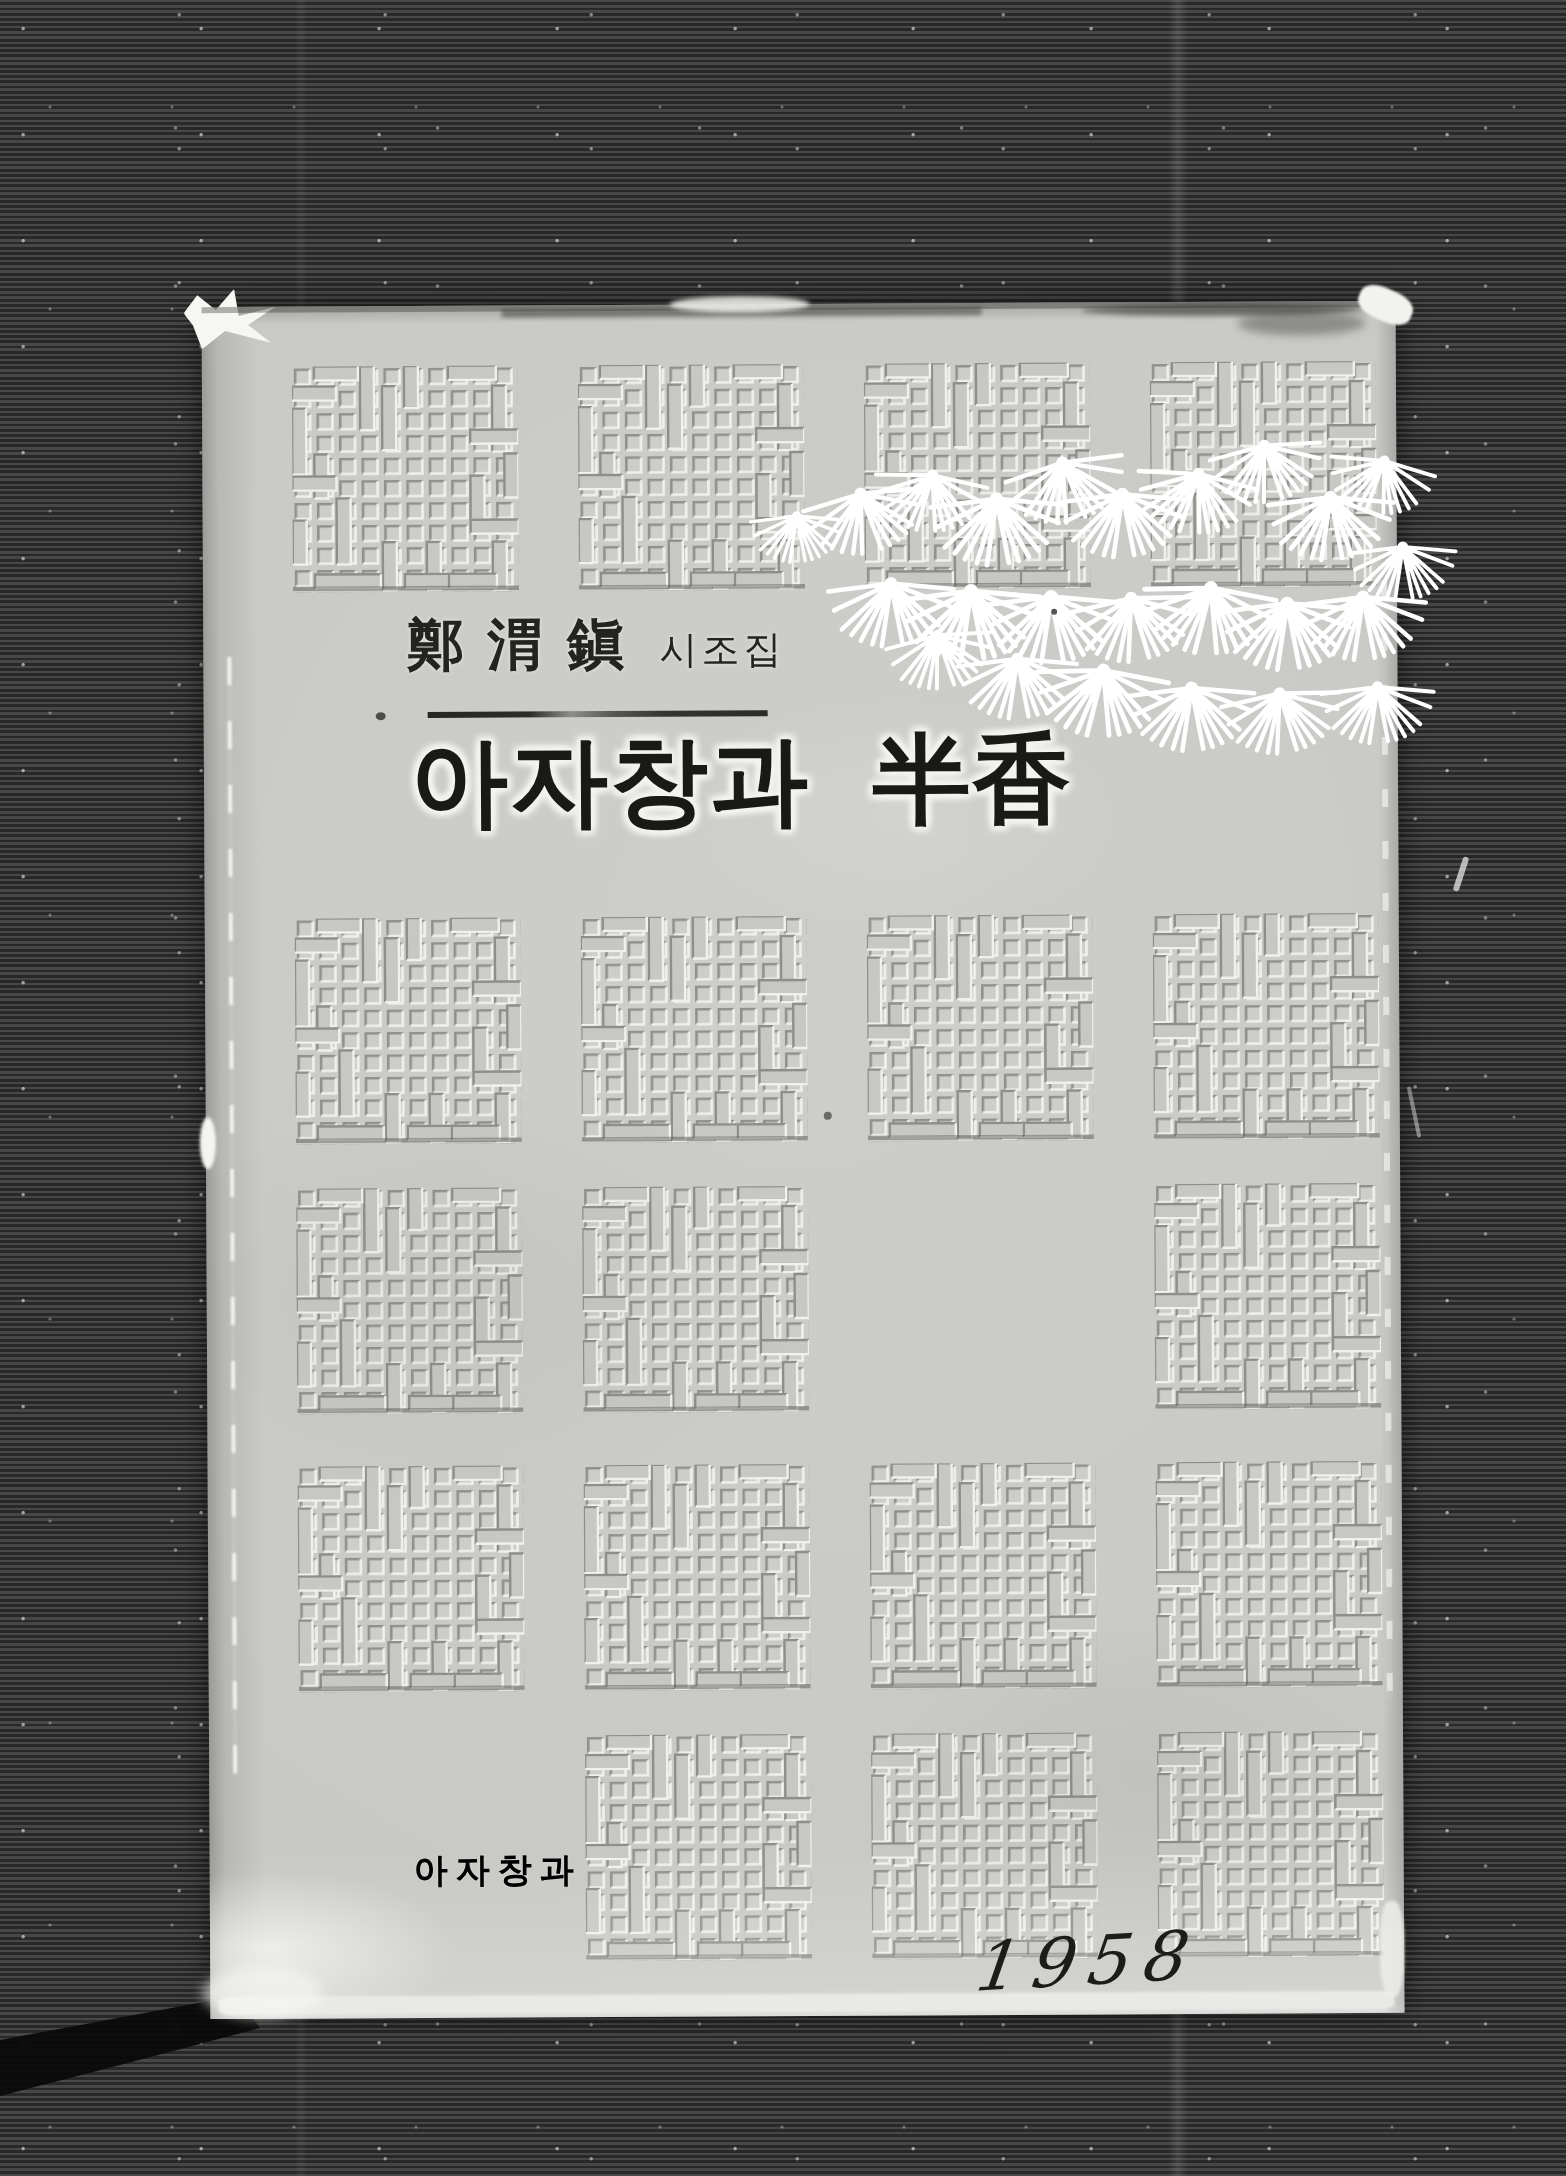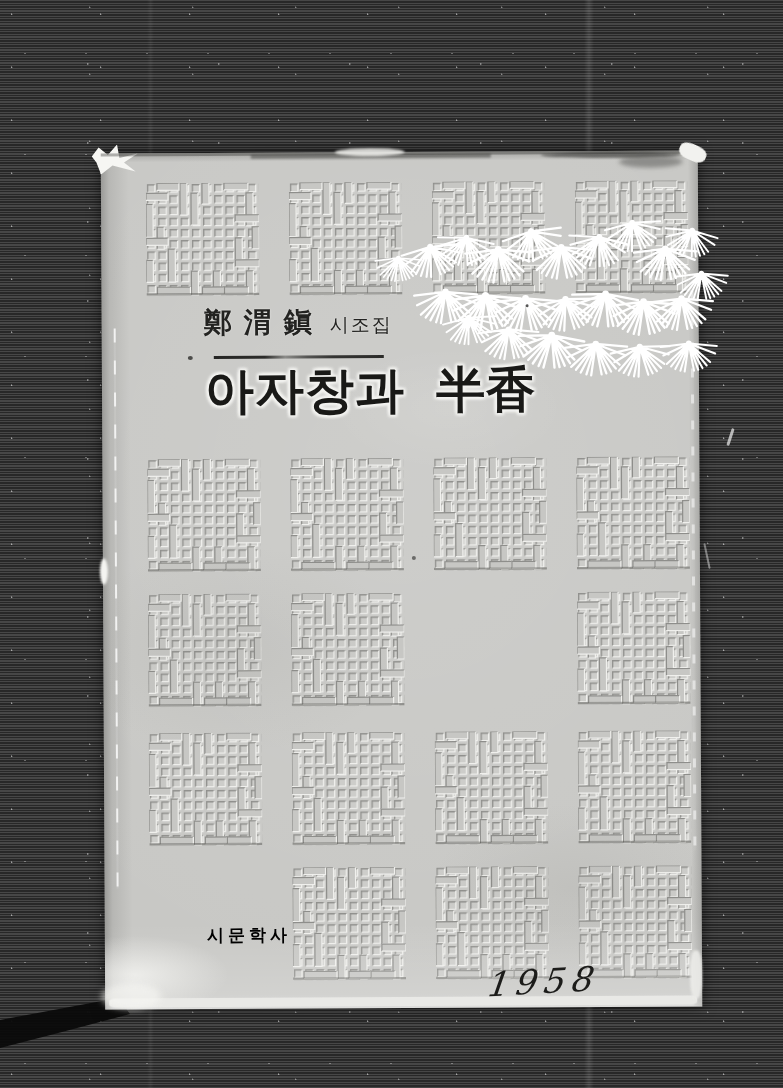--- a/index.html
+++ b/index.html
@@ -276,21 +276,21 @@
           <use href="#tuft" transform="translate(263 162) scale(0.9) rotate(-6)"></use>
           <use href="#tuft" transform="translate(312 159) scale(0.85) rotate(0)"></use>
         </g>
     </svg>
 
     <div class="author-line">
       <span class="author-hanja">鄭渭鎭</span><span class="author-label">시조집</span>
     </div>
     <div class="rule"></div>
     <div class="title">아자창과 半香</div>
-    <div class="publisher">시문학사</div>
+    <div class="publisher">아자창과</div>
 
     <div class="wear wear-tl-star"></div>
     <div class="smudge edge-top-line"></div>
     <div class="smudge smudge-top-a"></div>
     <div class="smudge smudge-top-b"></div>
     <div class="smudge smudge-tr"></div>
     <div class="wear wear-tr"></div>
     <div class="wear wear-top-mid"></div>
     <div class="wear crease"></div>
     <div class="wear wear-right-strip"></div>

